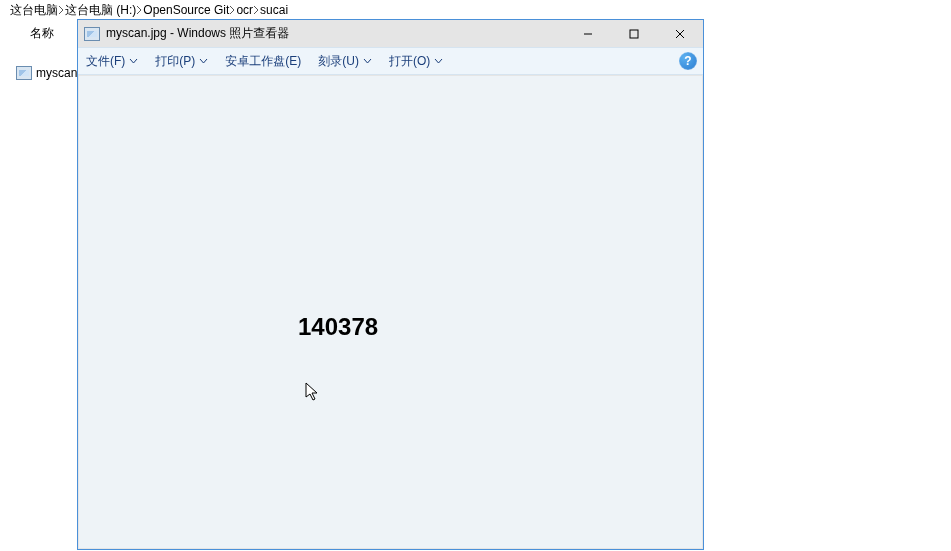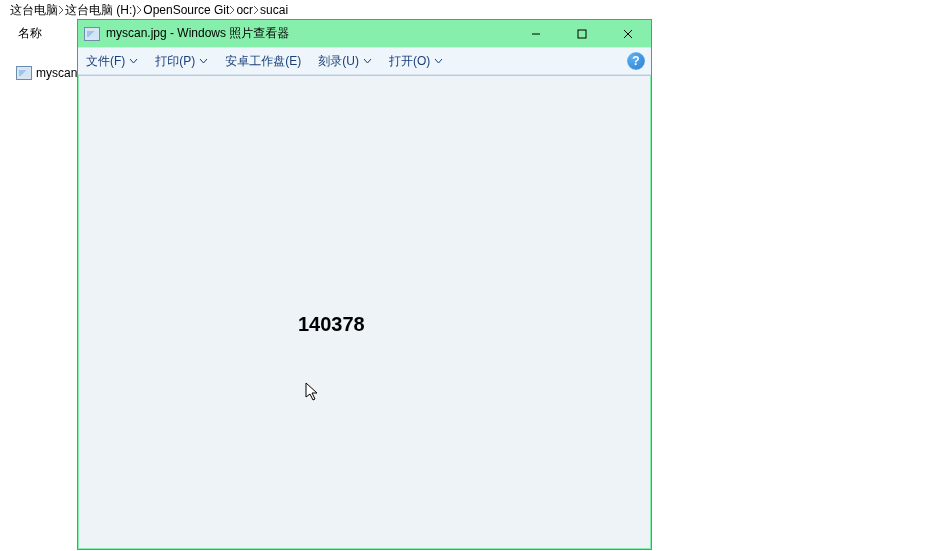--- a/index.html
+++ b/index.html
@@ -10,21 +10,21 @@
     position: absolute; left: 0; top: 0; width: 951px; height: 20px;
     padding-left: 10px; display: flex; align-items: center; 
     color: #000;
   }
   .breadcrumb .crumb { white-space: nowrap; }
   .breadcrumb .sep { width: 7px; height: 10px; display: flex; align-items: center; justify-content: center; }
   .breadcrumb .sep svg { display: block; }
 
   
   .col-header {
-    position: absolute; left: 0; top: 20px; width: 80px; height: 26px;
+    position: absolute; left: 12px; top: 20px; width: 80px; height: 26px;
     display: flex; align-items: center; padding-left: 18px; color: #000;
     border-right: 1px solid #e5e5e5;
   }
 
   
   .file-row {
     position: absolute; left: 0; top: 62px; width: 100px; height: 22px;
     display: flex; align-items: center; gap: 4px; padding-left: 16px;
   }
   .file-row .file-icon {
@@ -32,22 +32,22 @@
     position: relative; display: inline-block;
   }
   .file-row .file-icon::after {
     content: ""; position: absolute; left: 2px; top: 3px; right: 2px; bottom: 3px;
     background: linear-gradient(135deg,#a0c4e8 0 50%,#d0e4f7 50% 100%);
   }
   .file-row .file-name { white-space: nowrap; }
 
   
   .viewer {
-    position: absolute; left: 77px; top: 19px; width: 575px; height: 531px;
-    border: 1px solid #4a90d9; background: #86efac; box-shadow: 0 0 0 1px rgba(0,0,0,0);
+    position: absolute; left: 77px; top: 19px; width: 627px; height: 531px;
+    border: 1px solid #4a90d9; background: #e5e5e5; box-shadow: 0 0 0 1px rgba(0,0,0,0);
   }
   .titlebar {
     height: 27px; display: flex; align-items: center; padding-left: 6px;
   }
   .titlebar .app-icon {
     width: 16px; height: 14px; border: 1px solid #6a8db0; background: #d9e6f2;
     position: relative; margin-right: 6px;
   }
   .titlebar .app-icon::after {
     content: ""; position: absolute; left: 2px; top: 3px; right: 2px; bottom: 3px;
@@ -84,21 +84,21 @@
   }
 
   
   .canvas {
     position: absolute; left: 1px; right: 1px; top: 56px; bottom: 1px;
     background: #eef3f7;
     overflow: hidden;
   }
   .photo-number {
     position: absolute; left: 219px; top: 237px;
-    font-family: Arial, sans-serif; font-weight: 700; font-size: 20px; color: #000;
+    font-family: Arial, sans-serif; font-weight: 700; font-size: 24px; color: #000;
   }
   .cursor {
     position: absolute; left: 226px; top: 306px; width: 16px; height: 20px;
   }
   .cursor svg { display:block; }
 </style>
 </head>
 <body>
 
 <div class="breadcrumb">

